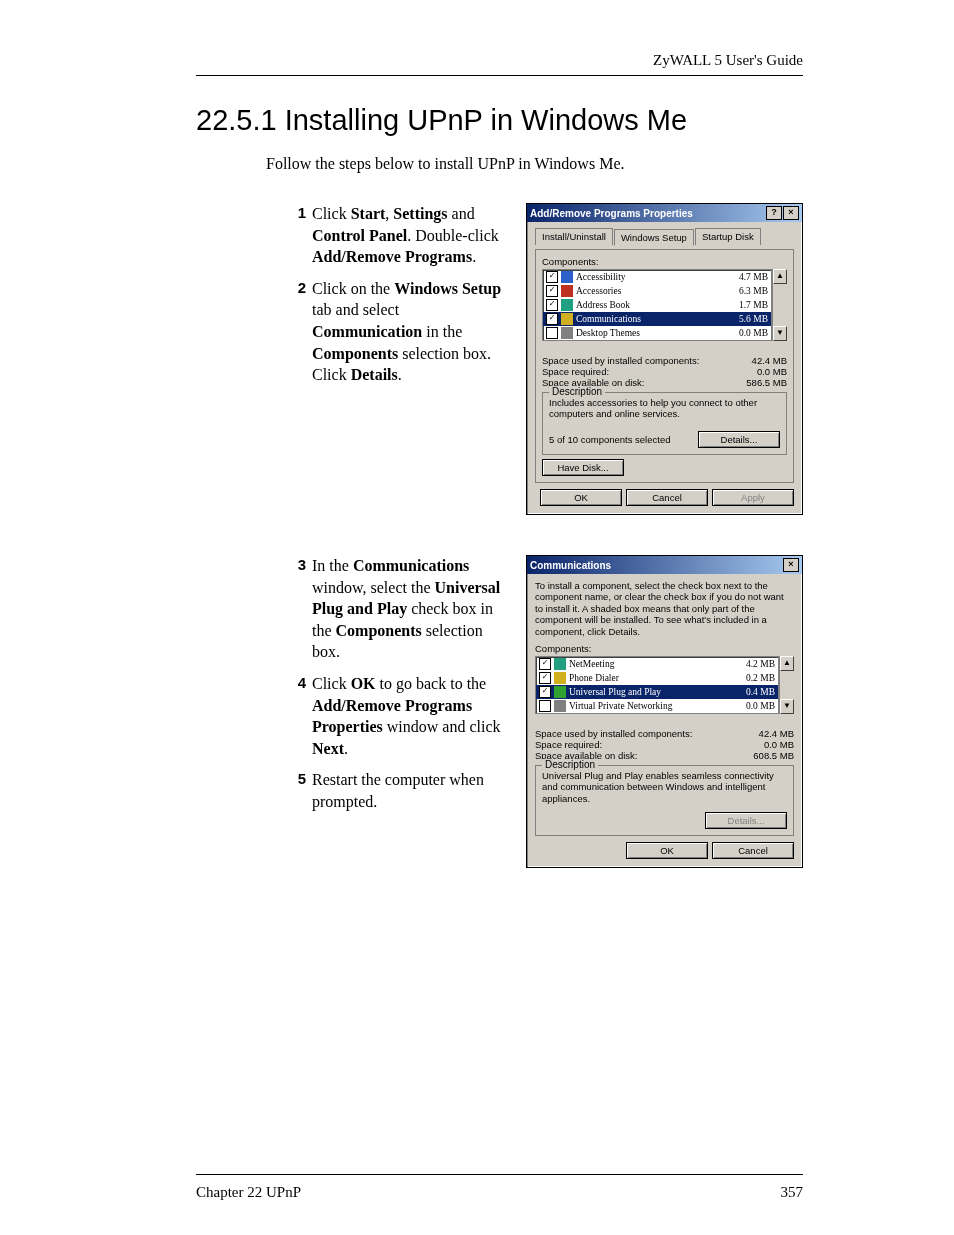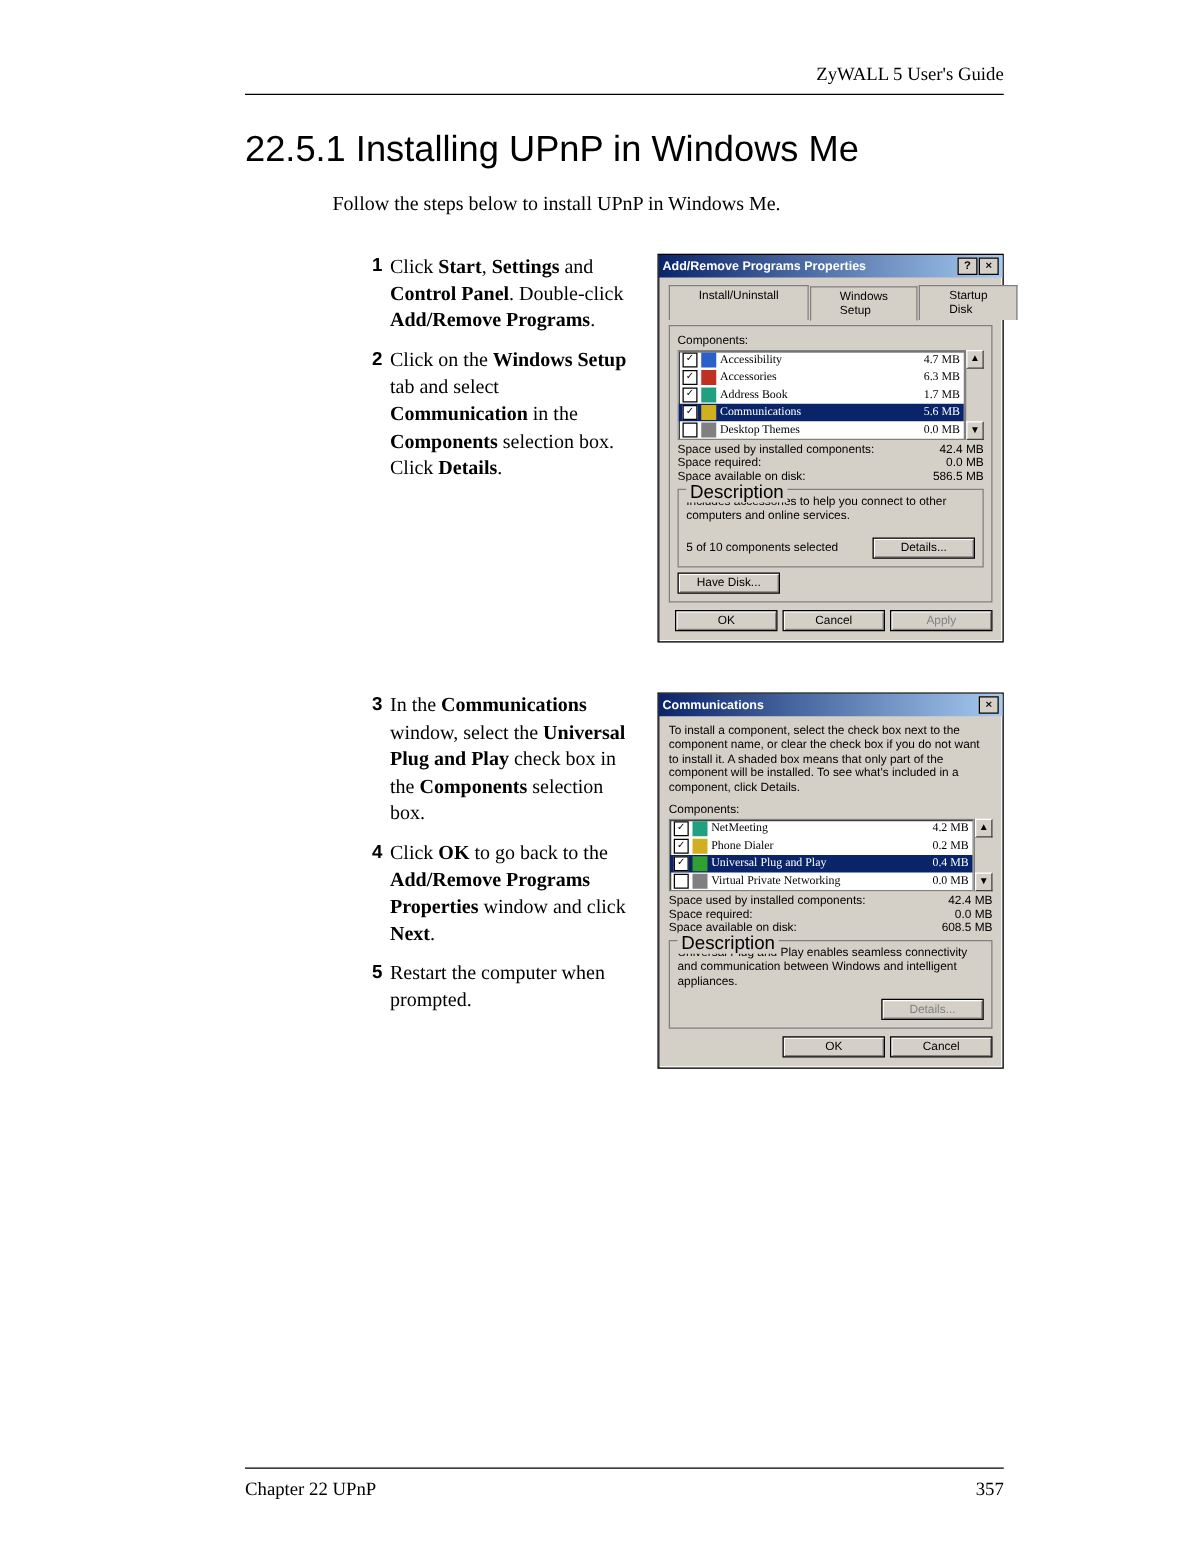--- a/index.html
+++ b/index.html
@@ -116,21 +116,21 @@
     margin-left: 1px;
     font-family: Arial;
   }
   .win-body { padding: 6px 8px 8px 8px; }
   .tabs {
     display: flex;
     margin-bottom: 4px;
     font-size: 9.5px;
   }
   .tab {
-    padding: 2px 23px;
+    padding: 2px 6px;
     border: 1px solid #808080;
     background: #d4d0c8;
     border-bottom: none;
     margin-right: 1px;
   }
   .tab.active {
     background: #d4d0c8;
     border-bottom: 1px solid #d4d0c8;
     position: relative;
     top: 1px;
@@ -202,40 +202,40 @@
     border: 1px solid #fff;
     border-right-color: #404040;
     border-bottom-color: #404040;
     font-size: 8px;
     text-align: center;
     line-height: 11px;
   }
   .list-wrap { display: flex; }
   .list-content { flex: 1; font-family: Liberation Serif, serif; }
   .stats {
-    margin-top: 2px;
+    margin-top: 14px;
     font-size: 9.5px;
   }
   .stat-row {
     display: flex;
     justify-content: space-between;
   }
   .group-box {
     border: 1px solid #808080;
     padding: 4px 6px 6px 6px;
     margin-top: 4px;
     position: relative;
   }
   .group-title {
     position: absolute;
     top: -7px;
     left: 6px;
     background: #d4d0c8;
     padding: 0 3px;
-    font-size: 15px;
+    font-size: 10px;
   }
   .group-desc {
     font-size: 9.5px;
     line-height: 1.2;
     min-height: 26px;
   }
   .sel-row {
     display: flex;
     justify-content: space-between;
     align-items: center;

